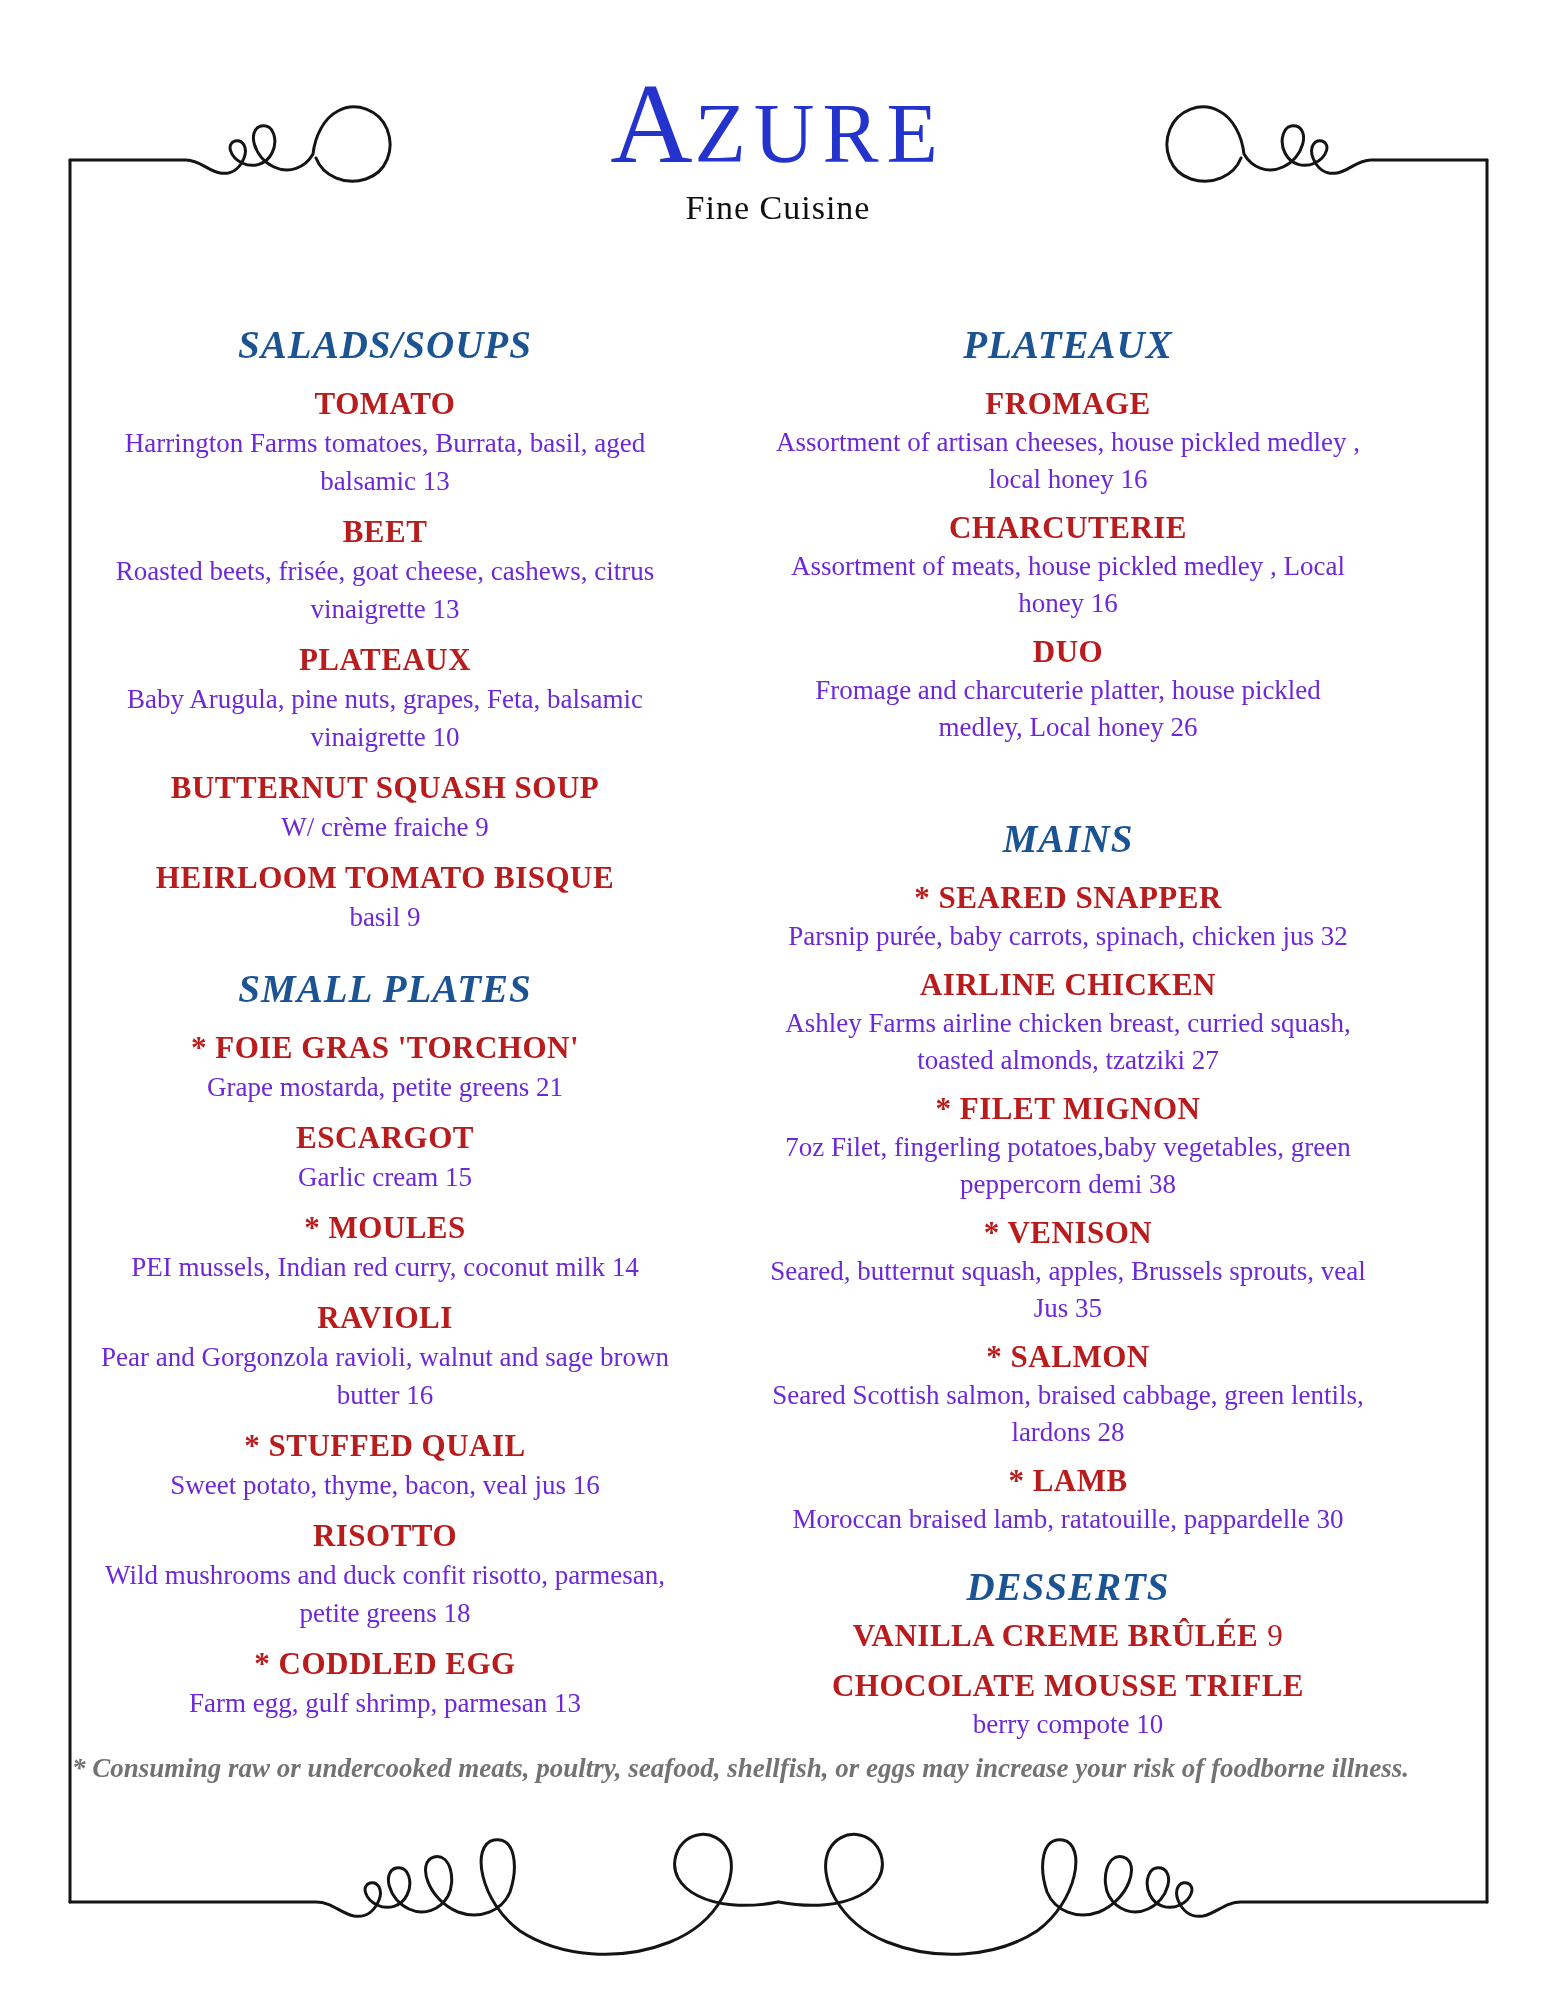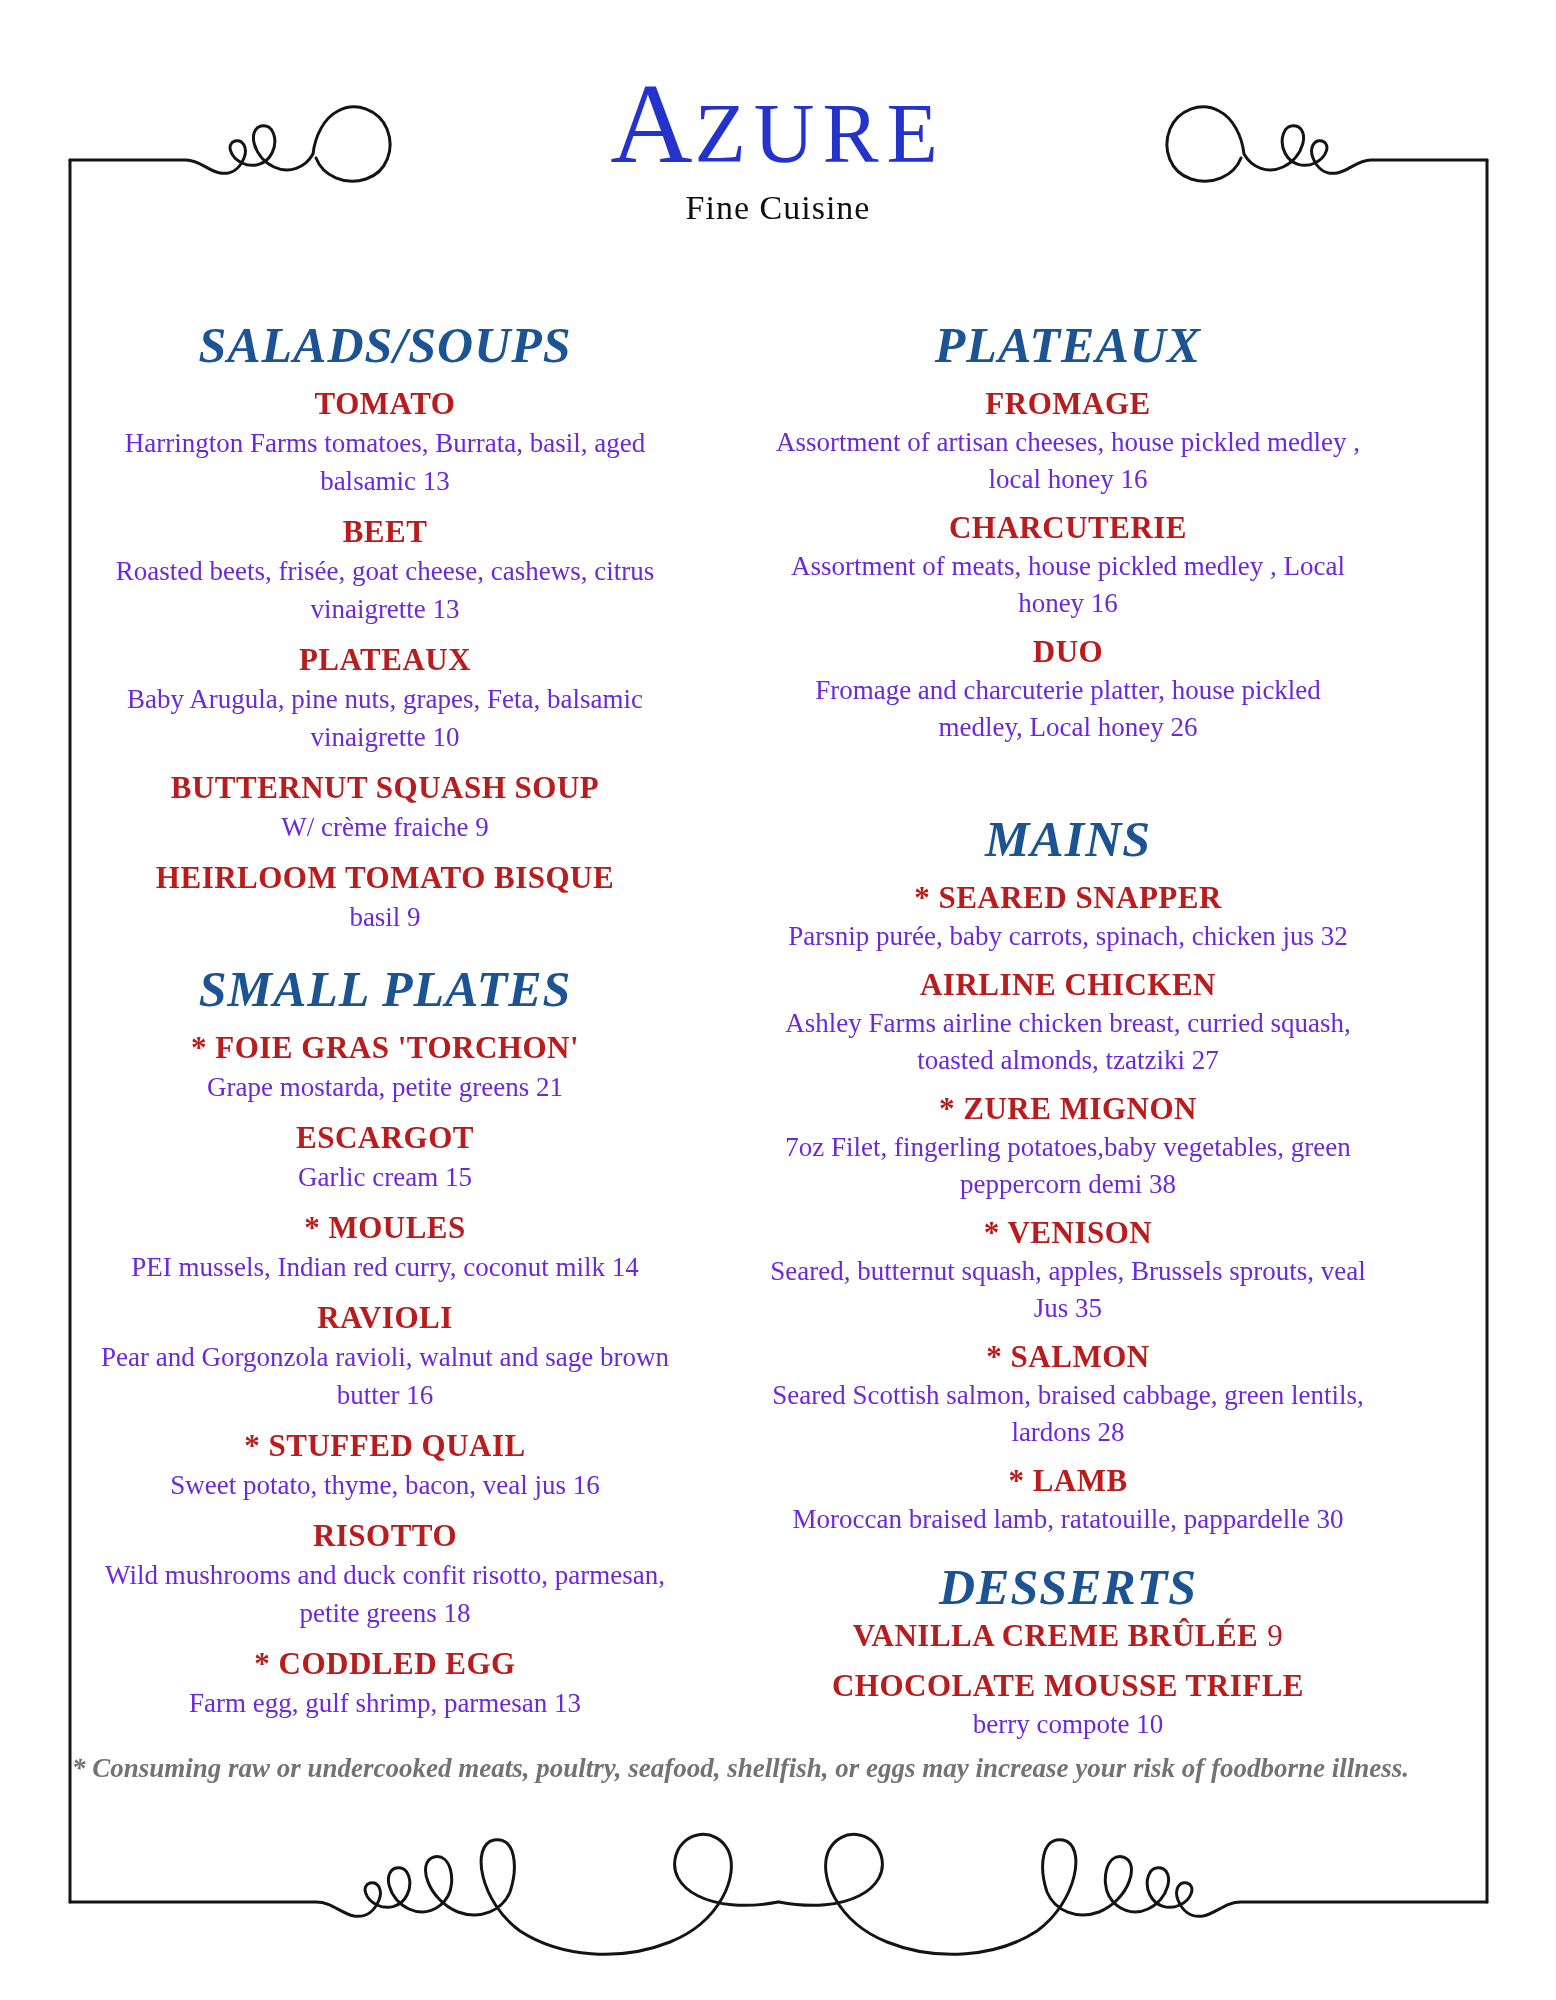--- a/index.html
+++ b/index.html
@@ -23,21 +23,21 @@
   .brand .initial{font-size:114px;letter-spacing:2px;}
   .tagline{font-size:34px;line-height:40px;letter-spacing:1px;color:#101010;margin-top:2px;}
 
   .col{position:absolute;top:322px;text-align:center;}
   .col-left{left:45px;width:680px;}
   .col-right{left:728px;width:680px;}
 
   .sec-header{
     color:var(--header-blue);
     font-style:italic;font-weight:bold;
-    font-size:50px;line-height:46px;letter-spacing:1px;
+    font-size:39px;line-height:46px;letter-spacing:1px;
     margin:0 0 16px 0;
   }
   .sec-gap{margin-top:30px;}
   .sec-mains{margin-top:70px;}
   .sec-desserts{margin-top:26px;margin-bottom:6px;}
 
   .item{margin-bottom:12px;}
   .col-right .item{margin-bottom:10px;}
   .item-name{
     font-weight:bold;font-size:31px;line-height:40px;letter-spacing:0.5px;
@@ -195,21 +195,21 @@
   <div class="item">
     <div class="item-name">* SEARED SNAPPER</div>
     <div class="item-desc">Parsnip purée, baby carrots, spinach, chicken jus 32</div>
   </div>
   <div class="item">
     <div class="item-name">AIRLINE CHICKEN</div>
     <div class="item-desc">Ashley Farms airline chicken breast, curried squash,
 toasted almonds, tzatziki 27</div>
   </div>
   <div class="item">
-    <div class="item-name">* ZURE MIGNON</div>
+    <div class="item-name">* FILET MIGNON</div>
     <div class="item-desc">7oz Filet, fingerling potatoes,baby vegetables, green
 peppercorn demi 38</div>
   </div>
   <div class="item">
     <div class="item-name">* VENISON</div>
     <div class="item-desc">Seared, butternut squash, apples, Brussels sprouts, veal
 Jus 35</div>
   </div>
   <div class="item">
     <div class="item-name">* SALMON</div>

